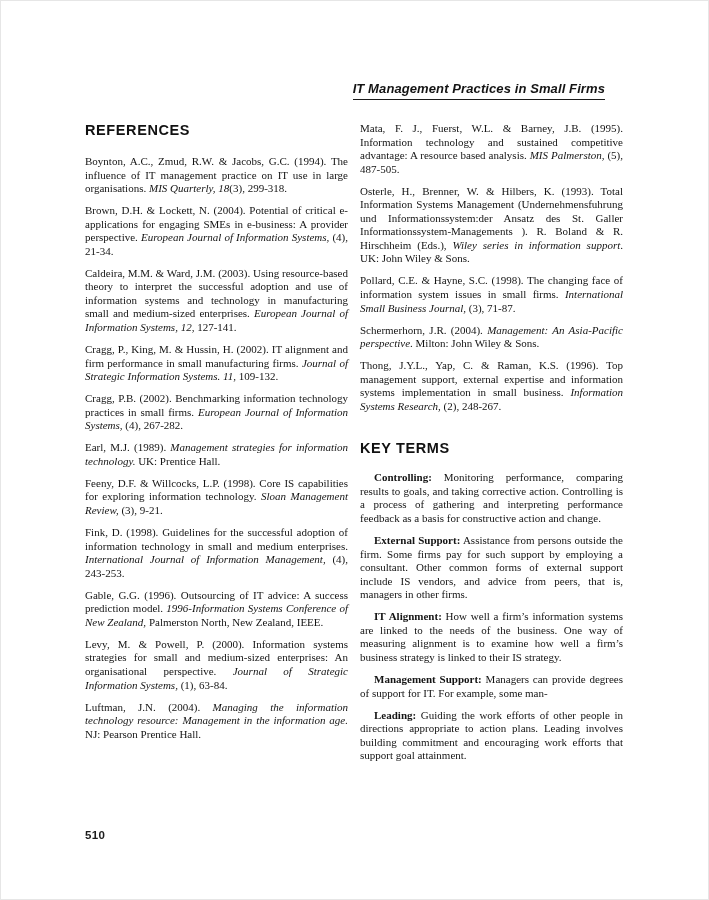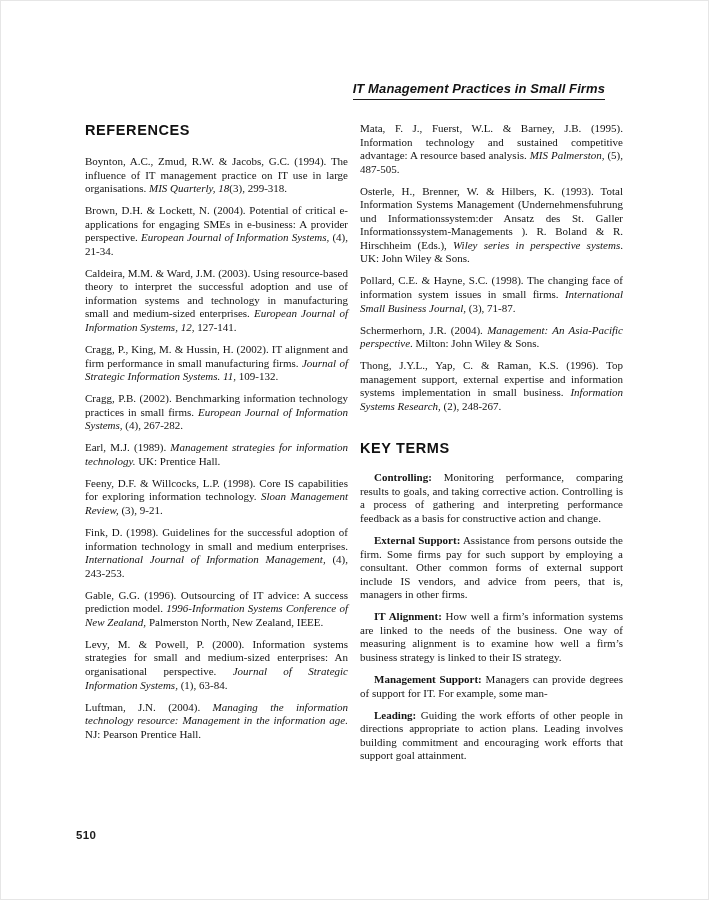--- a/index.html
+++ b/index.html
@@ -29,21 +29,21 @@
   .keyterms-heading{margin-top:27px;margin-bottom:15px;}
   .ref, .term{
     font-size:11px;line-height:13.55px;text-align:justify;
     margin:0 0 8.5px 0;
     -webkit-hyphens:none;hyphens:none;
   }
   .ref:last-child{margin-bottom:0;}
   .term{text-indent:14px;}
   .term b{font-weight:bold;}
   .footer-pagenum{
-    position:absolute;left:76px;top:829px;
+    position:absolute;left:85px;top:829px;
     font-family:"Liberation Sans", sans-serif;
     font-weight:bold;font-size:11.5px;letter-spacing:.3px;color:#1c1c1c;
   }
 </style>
 </head>
 <body>
 
 <div class="page"></div>
 
 <div class="running-head">IT Management Practices in Small Firms</div>
@@ -61,21 +61,21 @@
       <p class="ref">Fink, D. (1998). Guidelines for the successful adoption of information technology in small and medium enterprises. <i>International Journal of Information Management,</i> (4), 243-253.</p>
       <p class="ref">Gable, G.G. (1996). Outsourcing of IT advice: A success prediction model. <i>1996-Information Systems Conference of New Zealand,</i> Palmerston North, New Zealand, IEEE.</p>
       <p class="ref">Levy, M. &amp; Powell, P. (2000). Information systems strategies for small and medium-sized enterprises: An organisational perspective. <i>Journal of Strategic Information Systems,</i> (1), 63-84.</p>
       <p class="ref">Luftman, J.N. (2004). <i>Managing the information technology resource: Management in the information age.</i> NJ: Pearson Prentice Hall.</p>
     </div>
 </div>
 
 <div class="col col-right">
   <div id="refs-right">
       <p class="ref">Mata, F. J., Fuerst, W.L. &amp; Barney, J.B. (1995). Information technology and sustained competitive advantage: A resource based analysis. <i>MIS Palmerston,</i> (5), 487-505.</p>
-      <p class="ref">Osterle, H., Brenner, W. &amp; Hilbers, K. (1993). Total Information Systems Management (Undernehmensfuhrung und Informationssystem:der Ansatz des St. Galler Informationssystem-Managements ). R. Boland &amp; R. Hirschheim (Eds.), <i>Wiley series in perspective systems</i>. UK: John Wiley &amp; Sons.</p>
+      <p class="ref">Osterle, H., Brenner, W. &amp; Hilbers, K. (1993). Total Information Systems Management (Undernehmensfuhrung und Informationssystem:der Ansatz des St. Galler Informationssystem-Managements ). R. Boland &amp; R. Hirschheim (Eds.), <i>Wiley series in information support</i>. UK: John Wiley &amp; Sons.</p>
       <p class="ref">Pollard, C.E. &amp; Hayne, S.C. (1998). The changing face of information system issues in small firms. <i>International Small Business Journal,</i> (3), 71-87.</p>
       <p class="ref">Schermerhorn, J.R. (2004). <i>Management: An Asia-Pacific perspective</i>. Milton: John Wiley &amp; Sons.</p>
       <p class="ref">Thong, J.Y.L., Yap, C. &amp; Raman, K.S. (1996). Top management support, external expertise and information systems implementation in small business. <i>Information Systems Research,</i> (2), 248-267.</p>
     </div>
   <h1 class="section-heading keyterms-heading">KEY TERMS</h1>
   <div id="key-terms">
       <p class="term"><b>Controlling:</b> Monitoring performance, comparing results to goals, and taking corrective action. Controlling is a process of gathering and interpreting performance feedback as a basis for constructive action and change.</p>
       <p class="term"><b>External Support:</b> Assistance from persons outside the firm. Some firms pay for such support by employing a consultant. Other common forms of external support include IS vendors, and advice from peers, that is, managers in other firms.</p>
       <p class="term"><b>IT Alignment:</b> How well a firm’s information systems are linked to the needs of the business. One way of measuring alignment is to examine how well a firm’s business strategy is linked to their IS strategy.</p>
       <p class="term"><b>Management Support:</b> Managers can provide degrees of support for IT. For example, some man-</p>

